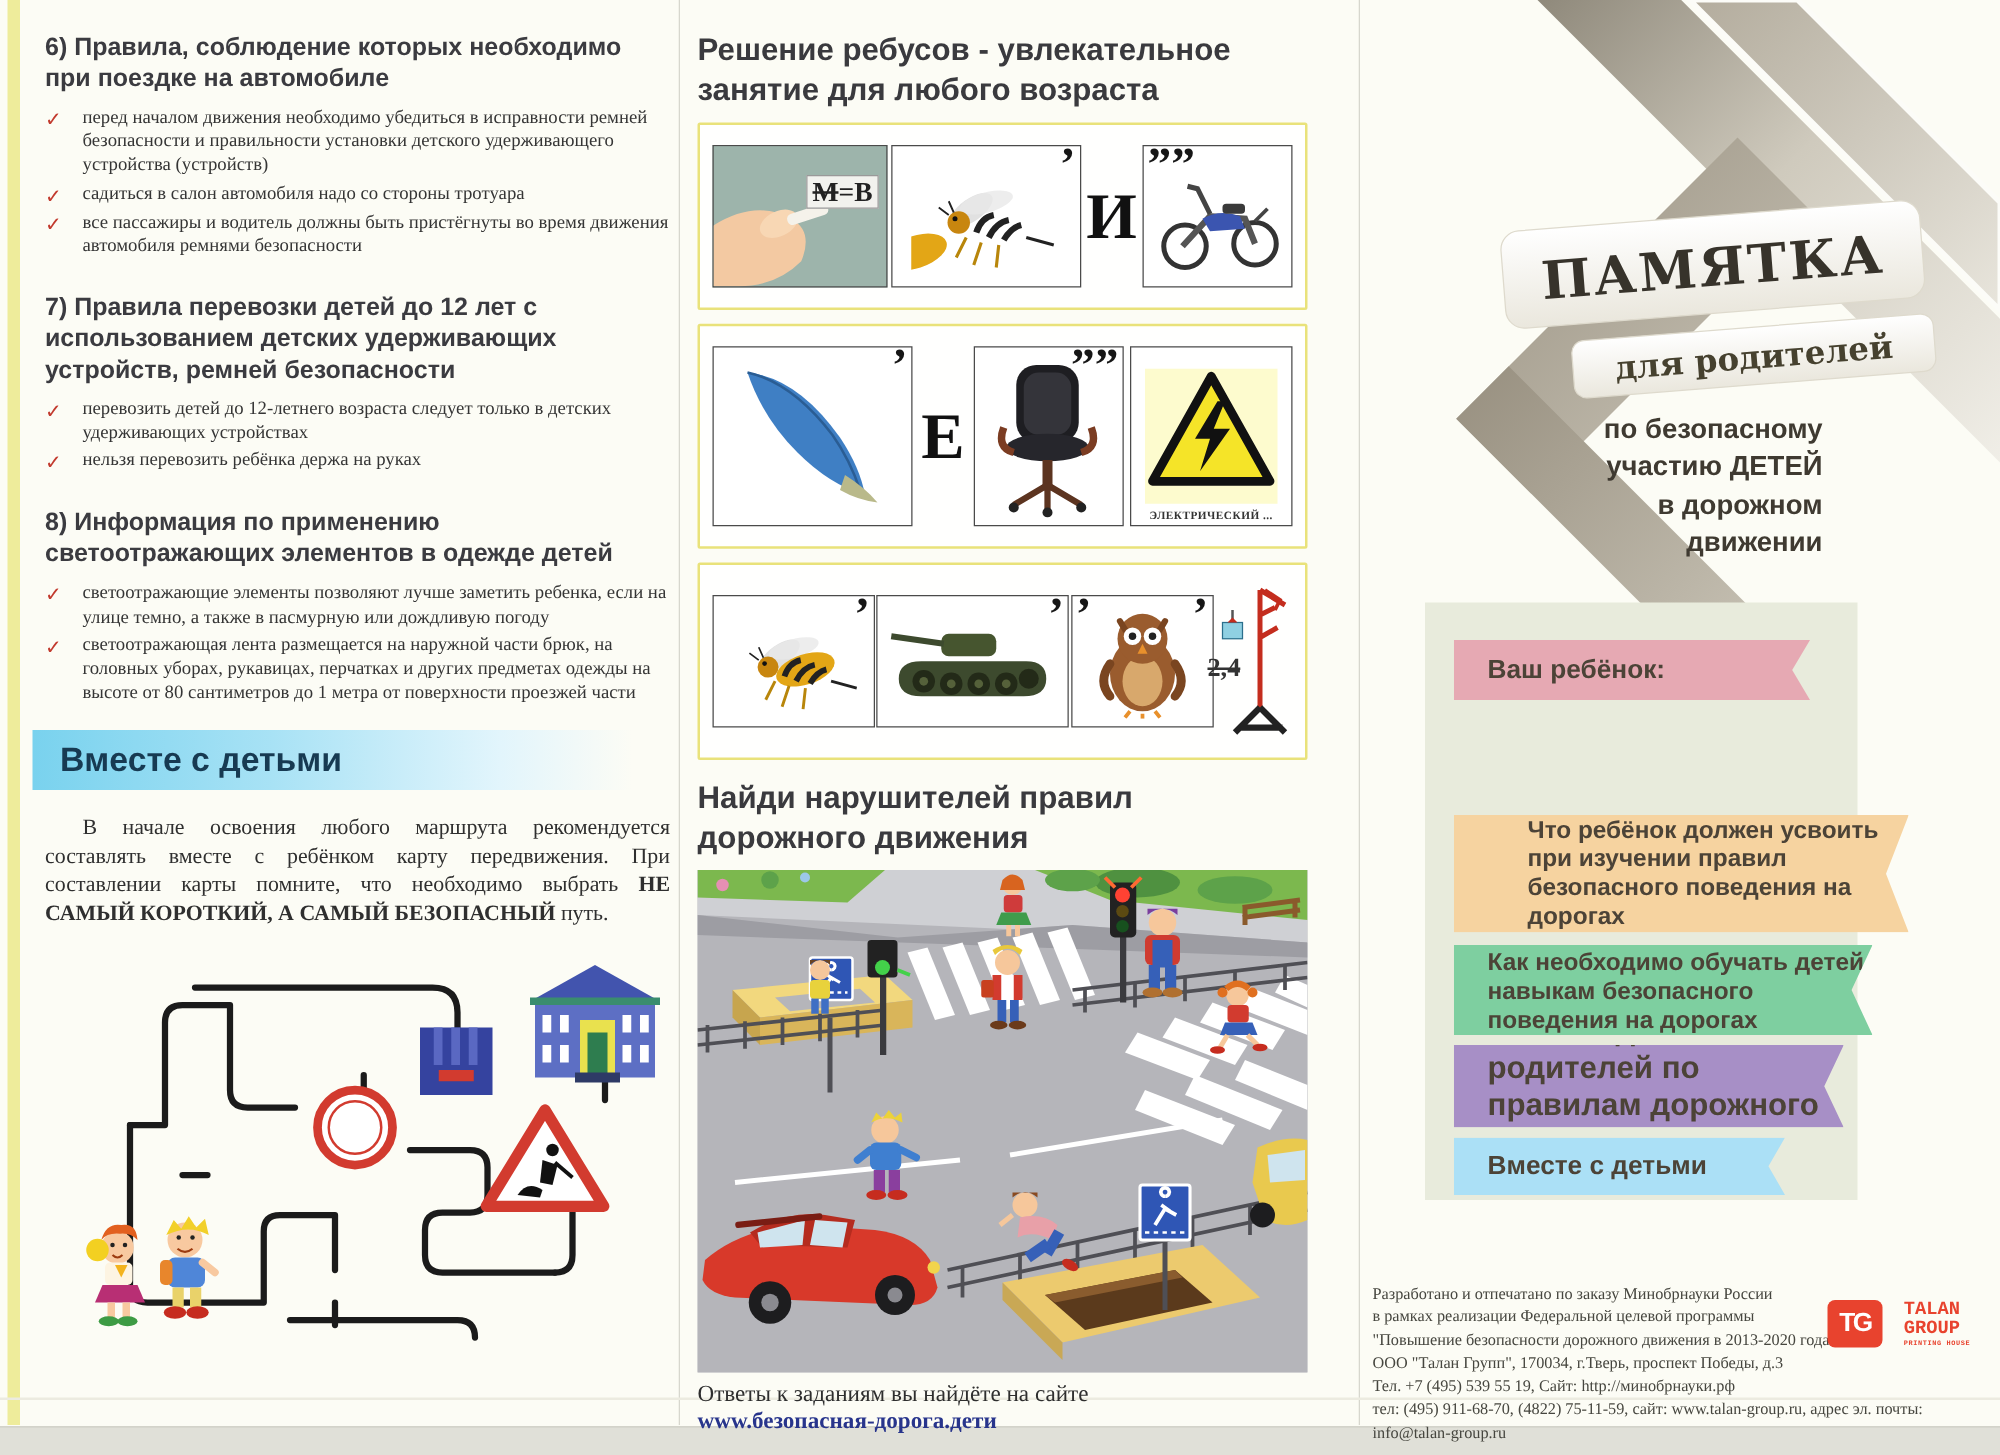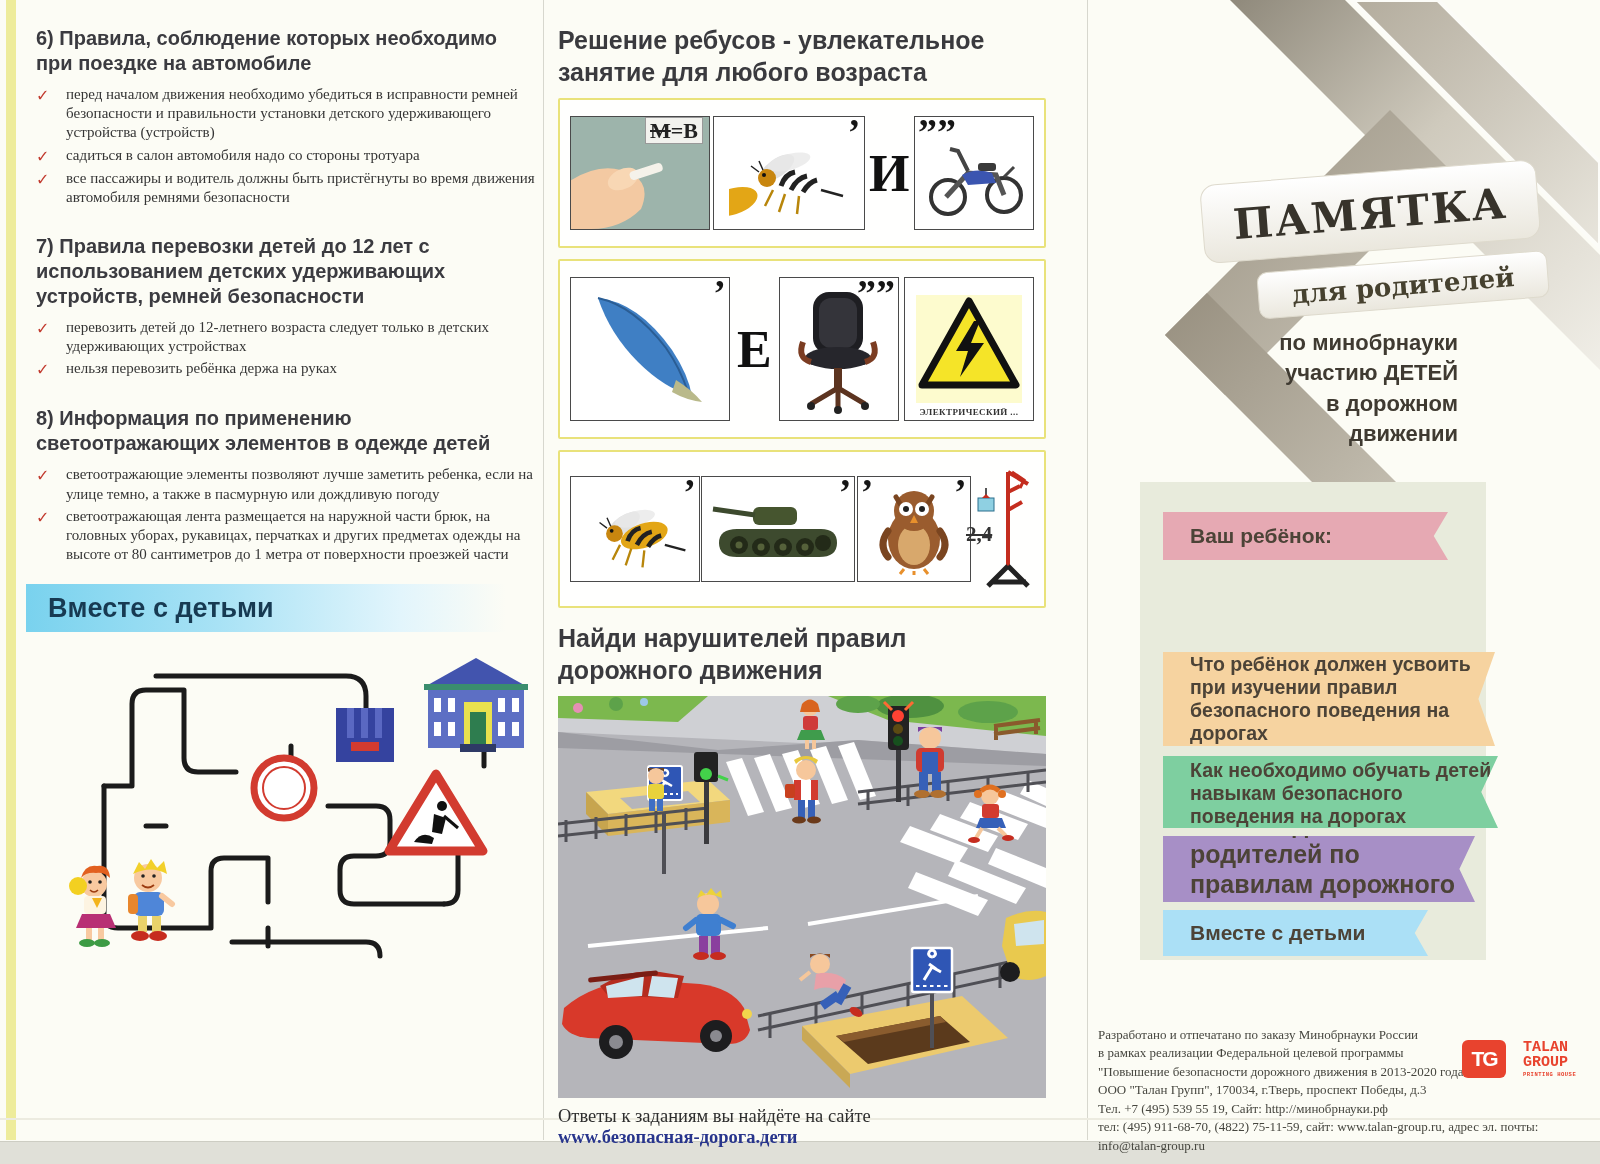--- a/index.html
+++ b/index.html
@@ -38,21 +38,21 @@
   .mid-heading{font-size:25px;line-height:1.28;margin:0 0 10px 0;color:#3a3a3e;}
   .rebus-row{
     border:2px solid #e9e27a;background:#fffffe;border-radius:2px;
     display:flex;align-items:center;justify-content:space-between;
     padding:9px 10px;margin-bottom:11px;position:relative;
   }
   .tile{border:1.5px solid #4a4a4a;background:#fff;position:relative;display:flex;align-items:center;justify-content:center;}
   .mark{position:absolute;top:-4px;right:3px;font-family:"Liberation Serif",serif;font-weight:bold;font-size:38px;color:#161616;line-height:1;}
   .mark.left{right:auto;left:3px;}
   .rebus-letter{font-family:"Liberation Serif",serif;font-weight:bold;font-size:52px;color:#111;padding:0 2px;}
-  .chalk-label{position:absolute;top:0;right:6px;background:#f2f2ee;border:1px solid #999;padding:0 4px;
+  .chalk-label{position:absolute;top:23px;right:6px;background:#f2f2ee;border:1px solid #999;padding:0 4px;
     font-family:"Liberation Serif",serif;font-weight:bold;font-size:22px;color:#222;line-height:1.15;}
   .strike{text-decoration:line-through;}
   .sign-caption{position:absolute;bottom:3px;left:0;width:100%;text-align:center;
     font-family:"Liberation Serif",serif;font-weight:bold;font-size:9px;color:#333;letter-spacing:.4px;}
   .crane-cell{position:relative;display:flex;align-items:center;justify-content:center;}
   .crane-label{position:absolute;left:-6px;top:56px;font-family:"Liberation Serif",serif;font-weight:bold;
     font-size:21px;color:#333;text-decoration:line-through;}
   .answers{margin-top:8px;text-align:left;}
   .answers-line{font-size:18.5px;color:#2e2e2e;}
   .answers-link{font-size:18.5px;}
@@ -125,20 +125,21 @@
   </div>
   <div class="check-item">
     <span class="check-mark">✓</span>
     <span class="check-text body-serif">светоотражающая лента размещается на наружной части брюк, на головных уборах, рукавицах, перчатках и других предметах одежды на высоте от 80 сантиметров до 1 метра от поверхности проезжей части</span>
   </div>
 
   <div class="together-band">
     <span class="h-sans">Вместе с  детьми</span>
   </div>
 
+  <p class="route-par"><span>В начале освоения любого маршрута рекомендуется составлять вместе с ребёнком карту передвижения.  При составлении карты помните, что необходимо выбрать </span><b>НЕ САМЫЙ КОРОТКИЙ, А САМЫЙ БЕЗОПАСНЫЙ</b><span> путь.</span></p>
 
   <div class="maze-wrap">
     <svg width="496" height="318" viewBox="0 0 496 318">
 
       <g stroke="#1b1b1b" stroke-width="5" fill="none" stroke-linecap="round" stroke-linejoin="round">
         <path d="M120,30 H310 Q330,30 330,50 V80"></path>
         <path d="M68,140 H96 V58 Q96,44 110,44 H148 V112 Q148,126 162,126 H200"></path>
         <path d="M68,140 V268 Q68,282 82,282 H175 V225 Q175,212 188,212 H232 V256"></path>
         <path d="M255,100 V140"></path>
         <path d="M292,160 H340 Q354,160 354,174 V196 Q354,210 340,210 H318 Q304,210 304,224 V244 Q304,258 318,258 H408"></path>
@@ -585,34 +586,34 @@
       <rect x="112" y="174" width="336" height="78" rx="15" fill="url(#whiteband)" stroke="#dedacd" stroke-width="1"></rect>
       <text x="280" y="230" text-anchor="middle" font-family="DejaVu Serif, serif" font-weight="bold" font-size="42" fill="#37332b" letter-spacing="2">ПАМЯТКА</text>
     </g>
     <g transform="rotate(-4.5 310 284)">
       <rect x="168" y="262" width="290" height="46" rx="10" fill="url(#whiteband)" stroke="#dedacd" stroke-width="1"></rect>
       <text x="313" y="295" text-anchor="middle" font-family="DejaVu Serif, serif" font-weight="bold" font-size="26" fill="#46412f">для родителей</text>
     </g>
   </svg>
 
   <div class="tagline">
-    <div>по минобрнауки</div>
+    <div>по безопасному</div>
     <div>участию ДЕТЕЙ</div>
     <div>в дорожном</div>
     <div>движении</div>
   </div>
 
   <div class="banner-bg"></div>
 
   <div class="banner banner-pink" style="background:#e6a9b3;">
     <span class="btxt">Ваш ребёнок:</span>
   </div>
 
 
-  <div class="banner banner-orange" style="background:#f6d3a0;">
+  <div class="banner banner-orange" style="background:#f6d3a0;padding-left:32px;">
     <span class="btxt">Что ребёнок должен усвоить при изучении правил безопасного поведения на дорогах</span>
   </div>
 
   <div class="banner banner-green" style="background:#7ecfa0;">
     <span class="btxt">Как необходимо обучать детей навыкам безопасного поведения на дорогах</span>
   </div>
 
   <div class="banner banner-purple" style="background:#a78fc6;">
     <span class="btxt">Советы для родителей по правилам дорожного движения</span>
   </div>

